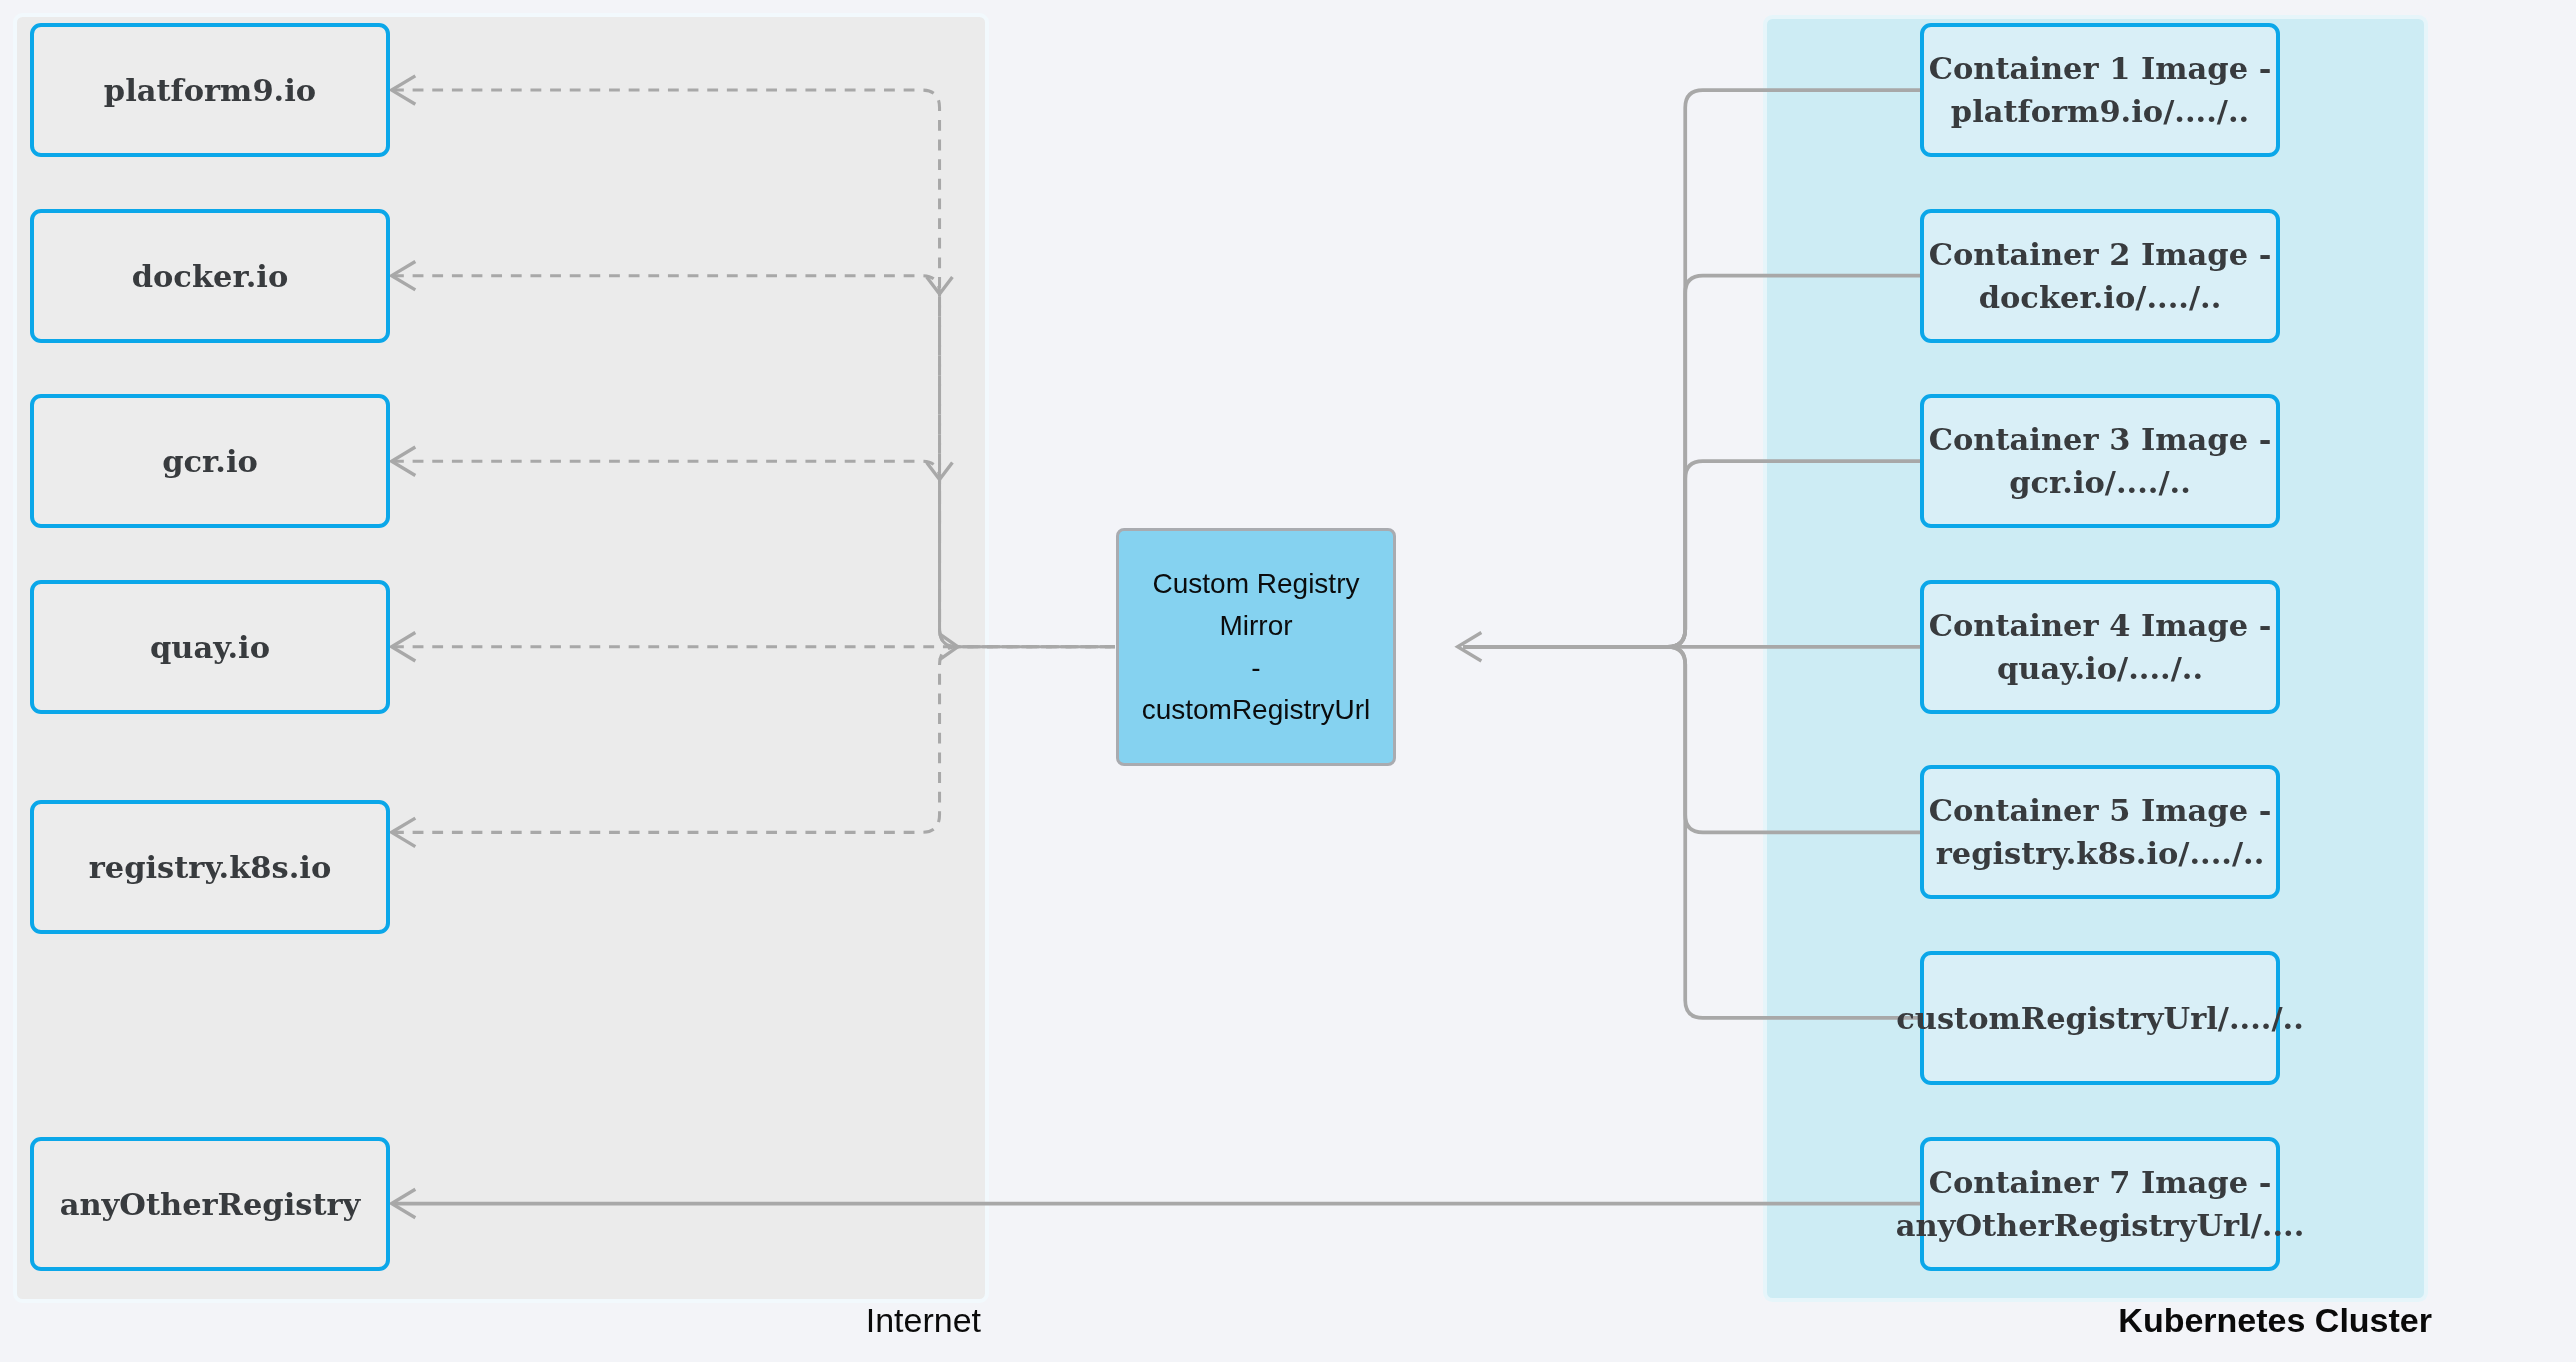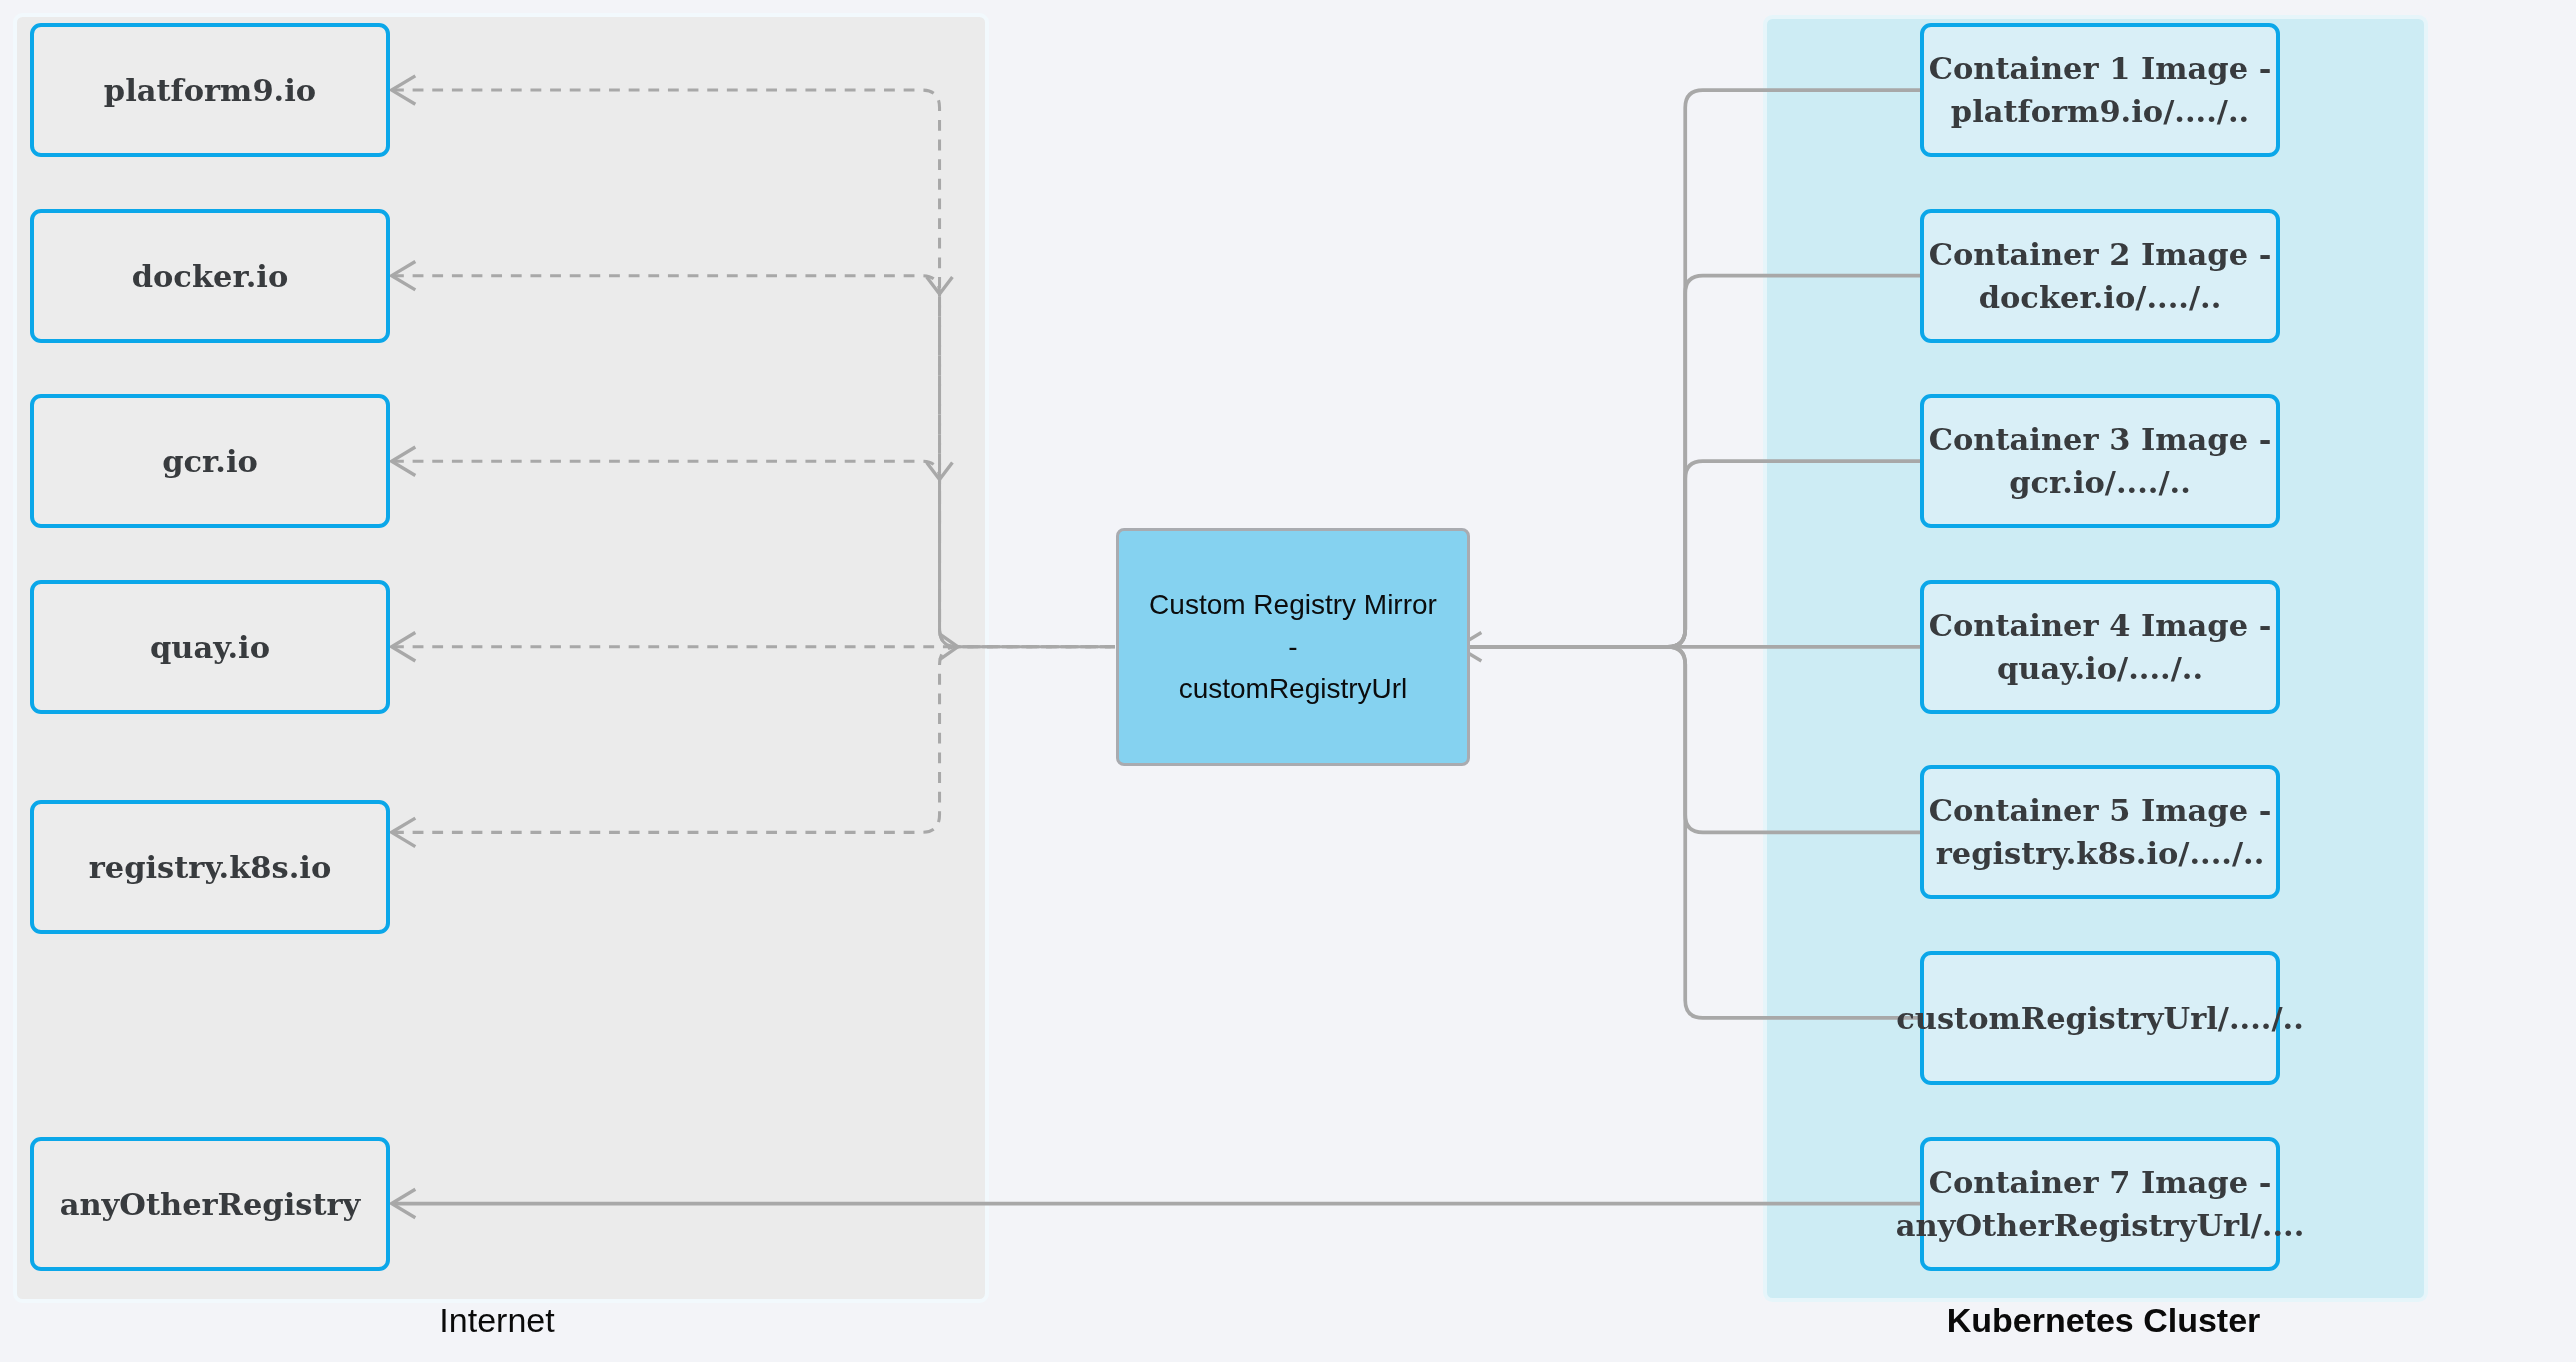--- a/index.html
+++ b/index.html
@@ -69,39 +69,39 @@
     left:30px;
     background:var(--internet-node-bg,#ececec);
   }
   .node-cluster{
     left:1920px;
     background:var(--cluster-node-bg,#d9eff7);
   }
   .mirror{
     position:absolute;
     box-sizing:border-box;
-    left:1116px;top:528px;width:354px;height:238px;
+    left:1116px;top:528px;width:280px;height:238px;
     background:var(--mirror-bg,#85d2f0);
     border:3.4px solid var(--mirror-border,#a9abb0);
     border-radius:8.1px;
     display:flex;
     flex-direction:column;
     align-items:center;
     justify-content:center;
     text-align:center;
     font-family:"Liberation Sans",sans-serif;
     font-size:28px;
     line-height:42px;
     color:#0b0c0d;
     z-index:3;
   }
   .region-label{
     position:absolute;
     top:1301px;
-    text-align:center;
+    text-align:right;
     font-family:"Liberation Sans",sans-serif;
     font-size:34px;
     color:var(--label-text,#0a0a0a);
     z-index:3;
   }
   .label-internet{left:13px;width:968px;}
   .label-cluster{left:1775px;width:657px;font-weight:bold;}
 </style>
 </head>
 <body>

